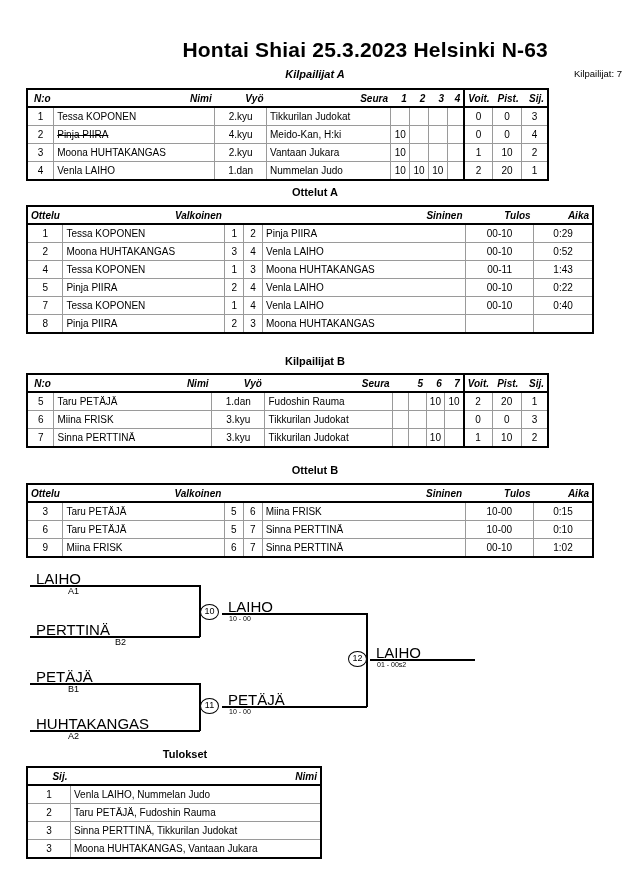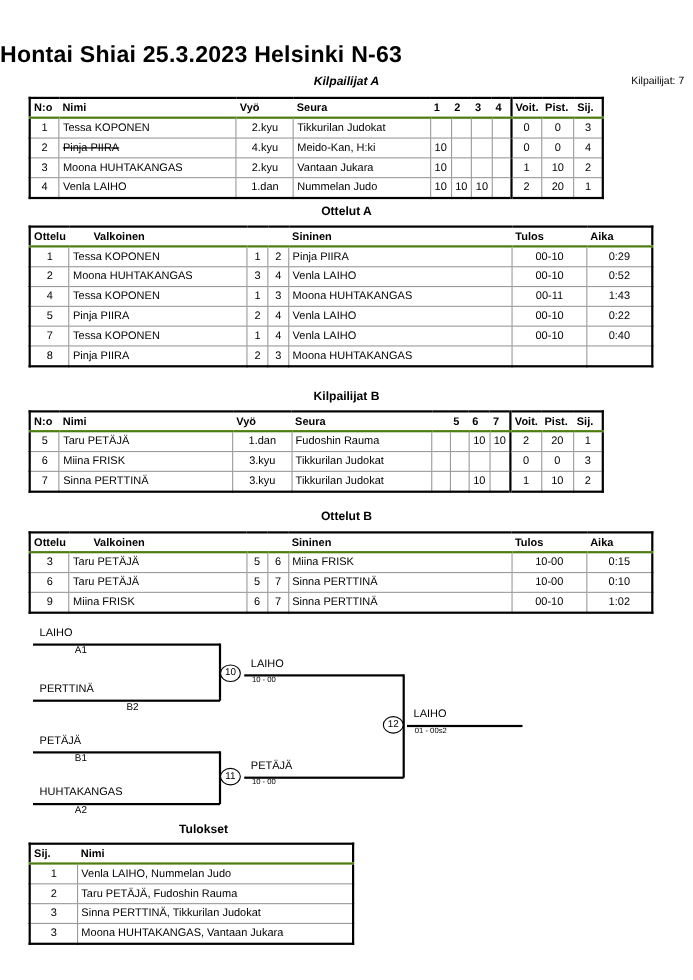--- a/index.html
+++ b/index.html
@@ -9,21 +9,21 @@
     font-family:"Liberation Sans", sans-serif;
     color:#000000;
     position:relative;
     overflow:hidden;
   }
   .page{position:relative;width:630px;height:891px;}
 
   
   .main-title{
     position:absolute;left:0;top:38px;width:548px;
-    text-align:left;
+    text-align:right;
     font-size:21px;font-weight:bold;letter-spacing:0.2px;
   }
   .section-title{
     position:absolute;width:630px;left:0;
     text-align:center;font-size:11px;font-weight:bold;
   }
   .entrants-count{
     position:absolute;right:8px;top:68px;
     font-size:9.5px;
   }
@@ -39,41 +39,42 @@
     border:1px solid #9a9a9a;
     padding:0 3px;
     height:17px;
     font-weight:normal;
     vertical-align:middle;
     white-space:nowrap;
     overflow:hidden;
   }
   table.grid thead th{
     border:none;
-    border-bottom:2px solid #4d7c0f;
+    border-bottom:2px solid #000000;
     font-weight:bold;
-    text-align:left;
+    text-align:right;
     height:16px;
+    font-style:italic;
   }
   table.grid{
     border:2px solid #000;
   }
   .c{text-align:center;}
   .l{text-align:left;}
   .r{text-align:right;}
   .struck{text-decoration:line-through;}
   .thickleft{border-left:2px solid #000 !important;}
 
   
   .bracket{position:absolute;left:0;top:560px;width:630px;height:180px;}
   .bline{position:absolute;background:#000;}
   .bh{height:1.5px;}
   .bv{width:1.5px;}
   .bname{
-    position:absolute;font-size:10px;white-space:nowrap;
+    position:absolute;font-size:15px;white-space:nowrap;
   }
   .bseed{
     position:absolute;font-size:9px;white-space:nowrap;margin-left:36px;
   }
   .bscore{
     position:absolute;font-size:7px;white-space:nowrap;color:#000;
   }
   .bnode{
     position:absolute;
     width:17px;height:14px;

